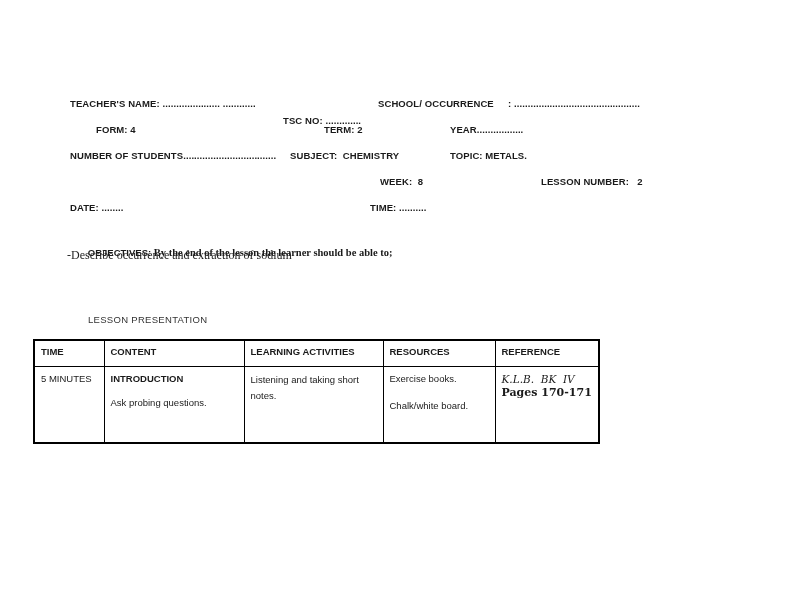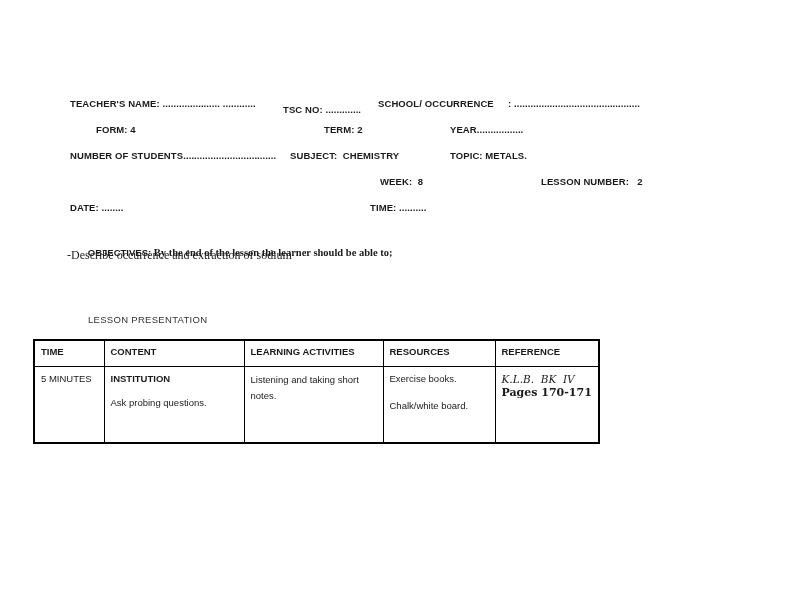--- a/index.html
+++ b/index.html
@@ -78,21 +78,21 @@
   .ref-cell p { margin: 0; font-family: "DejaVu Serif", serif; line-height: 1.35; white-space: pre; }
   .ref-book { font-style: italic; font-size: 10.5px; }
   .ref-pages { font-weight: bold; font-size: 11px; }
 </style>
 </head>
 <body>
 
 <div class="page">
 
   <span class="lbl" style="left:70px; top:98px;">TEACHER'S NAME: ..................... ............</span>
-  <span class="lbl" style="left:283px; top:104px;">TSC NO: .............</span>
+  <span class="lbl" style="left:283px; top:115px;">TSC NO: .............</span>
   <span class="lbl" style="left:378px; top:98px;">SCHOOL/ OCCURRENCE</span>
   <span class="lbl" style="left:508px; top:98px;">: ..............................................</span>
 
   <span class="lbl" style="left:70px; top:124px;margin-left:26px;">FORM: 4</span>
   <span class="lbl" style="left:283px; top:124px;margin-left:41px;">TERM: 2</span>
   <span class="lbl" style="left:450px; top:124px;">YEAR.................</span>
 
   <span class="lbl" style="left:70px; top:150px;">NUMBER OF STUDENTS..................................</span>
   <span class="lbl" style="left:290px; top:150px;">SUBJECT:  CHEMISTRY</span>
   <span class="lbl" style="left:450px; top:150px;">TOPIC: METALS.</span>
@@ -126,21 +126,21 @@
         <th>RESOURCES</th>
         <th>REFERENCE</th>
       </tr>
     </thead>
     <tbody>
       <tr>
         <td class="cell">
           <p>5 MINUTES</p>
         </td>
         <td class="cell">
-          <p class="bold">INSTITUTION</p>
+          <p class="bold">INTRODUCTION</p>
           <p class="gap-sm">Ask probing questions.</p>
         </td>
         <td class="cell">
           <p class="wrap">Listening and taking short notes.</p>
         </td>
         <td class="cell">
           <p>Exercise books.</p>
           <p class="gap-md">Chalk/white board.</p>
         </td>
         <td class="cell ref-cell">

